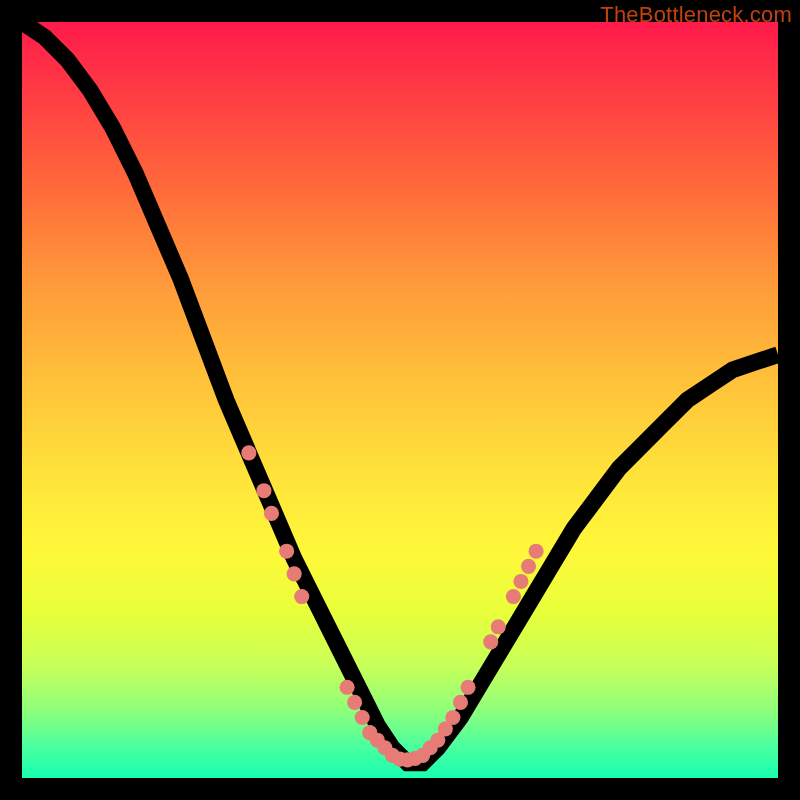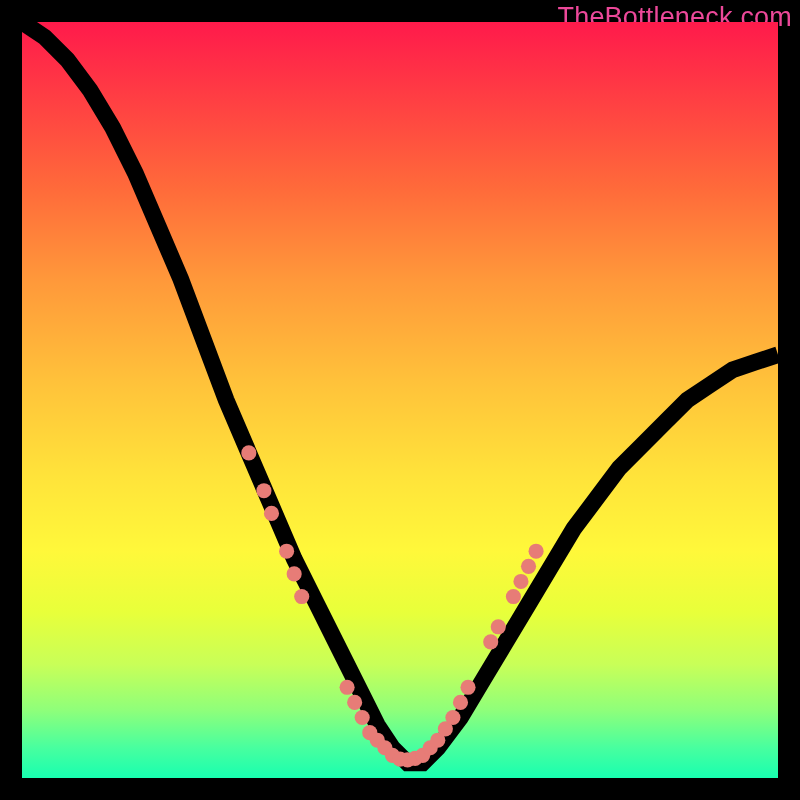--- a/index.html
+++ b/index.html
@@ -46,22 +46,22 @@
     position: absolute;
     left: 0;
     top: 0;
     width: 756px;
     height: 756px;
   }
   .watermark {
     position: absolute;
     top: 2px;
     right: 8px;
-    color: #ec4899;
-    font-size: 27px;
+    color: #c2410c;
+    font-size: 22px;
     font-weight: 500;
     letter-spacing: 0.2px;
   }
   .curve {
     fill: none;
     stroke: #000;
     stroke-width: 2.2;
   }
   .dot {
     fill: #e77c77;

